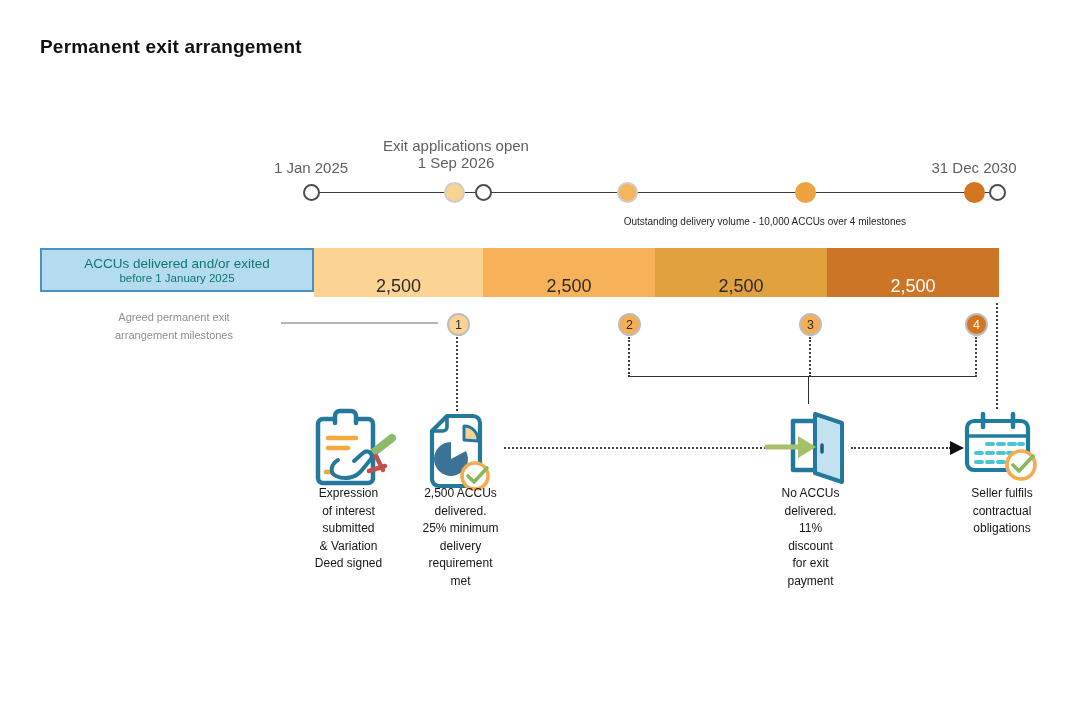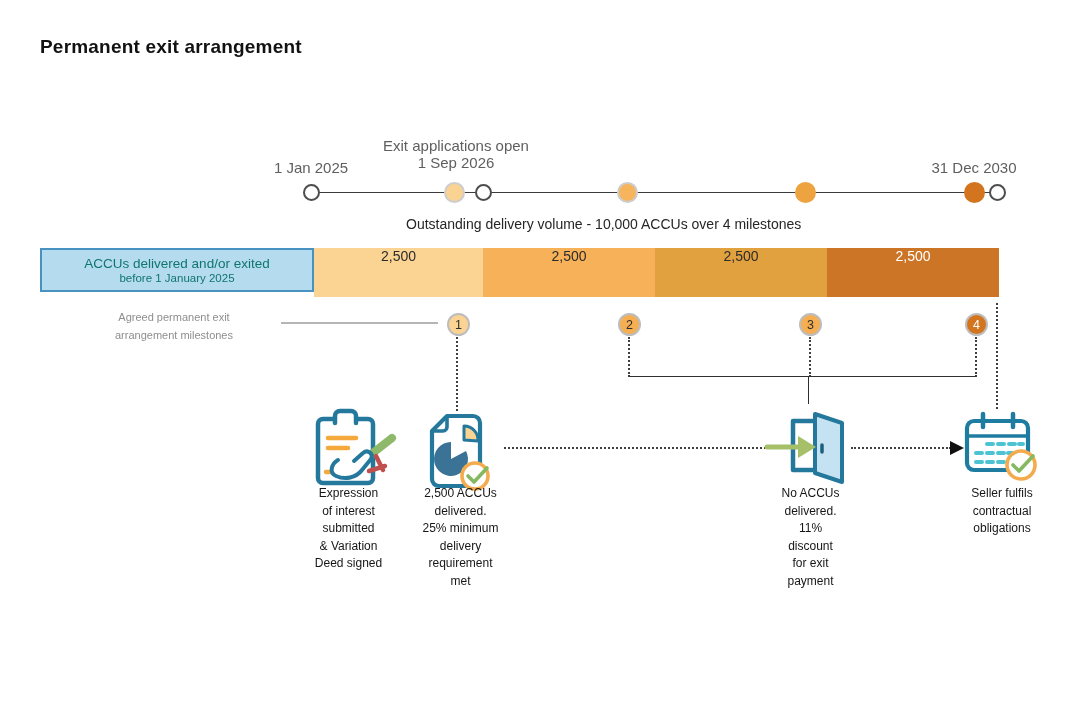--- a/index.html
+++ b/index.html
@@ -6,23 +6,23 @@
   .stage{position:relative;width:1090px;height:711px;background:#fff;overflow:hidden;
          font-family:"Liberation Sans","DejaVu Sans",sans-serif;color:#1a1a1a;}
   .abs{position:absolute;}
   .title{left:40px;top:36px;font-size:19px;font-weight:700;letter-spacing:.2px;color:#121212;}
   .datelbl{font-size:15px;color:#5f5f5f;text-align:center;}
   .openlbl{left:366px;top:138px;width:180px;line-height:16.5px;}
   .tl-line{left:311px;top:192px;width:687px;height:0;border-top:1.6px solid #3c3c3c;}
   .dot{border-radius:50%;box-sizing:border-box;}
   .dot-open{width:17px;height:17px;background:#fff;border:2.6px solid #4d4d4d;}
   .dot-fill{width:21px;height:21px;border:2px solid #cdcdcd;}
-  .subtitle{left:406px;top:216px;width:500px;text-align:left;font-size:14px;color:#262626;}
-  .barseg{top:248px;height:49px;display:flex;align-items:flex-start;justify-content:center;
-          font-size:14px;color:#2b2b2b;}
+  .subtitle{left:406px;top:216px;width:500px;text-align:right;font-size:10px;color:#262626;}
+  .barseg{top:248px;height:49px;display:flex;align-items:flex-end;justify-content:center;
+          font-size:18px;color:#2b2b2b;}
   .bluebox{left:40px;top:248px;width:274px;height:44px;box-sizing:border-box;
            background:#b4dbee;border:2px solid #4792c1;display:flex;flex-direction:column;
            align-items:center;justify-content:center;text-align:center;color:#0f766e;}
   .bluebox .l1{font-size:13.5px;}
   .bluebox .l2{font-size:11.5px;margin-top:1px;}
   .mslabel{left:58px;top:308px;width:232px;text-align:center;font-size:11px;line-height:18px;
            color:#8e8e8e;white-space:pre-line;}
   .msline{left:281px;top:322px;width:157px;height:1.5px;background:#b5b5b5;}
   .mscirc{width:23px;height:23px;border-radius:50%;box-sizing:border-box;border:2px solid #bdbdbd;
           display:flex;align-items:center;justify-content:center;font-size:12.5px;color:#2f2f2f;top:313px;}

